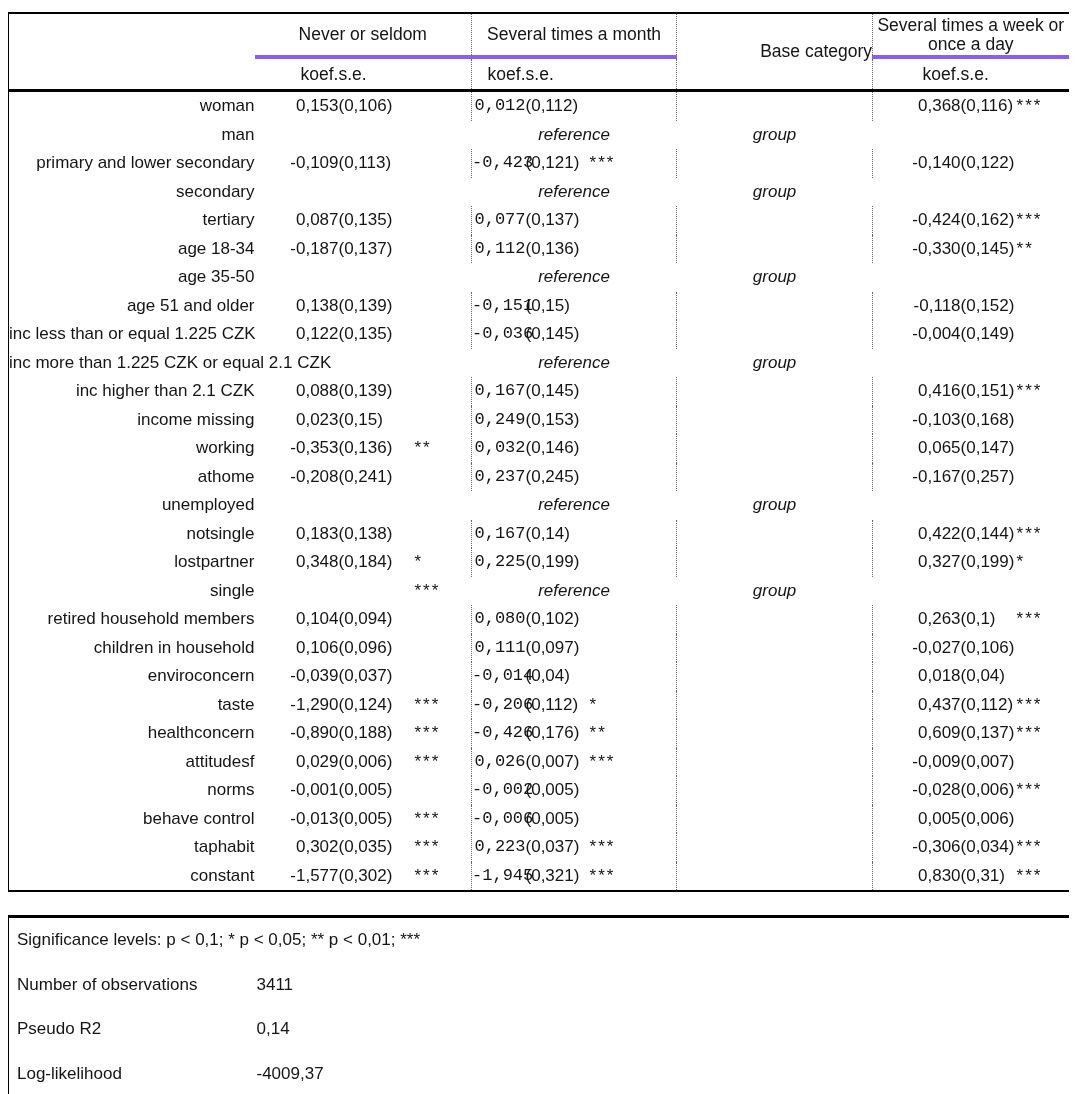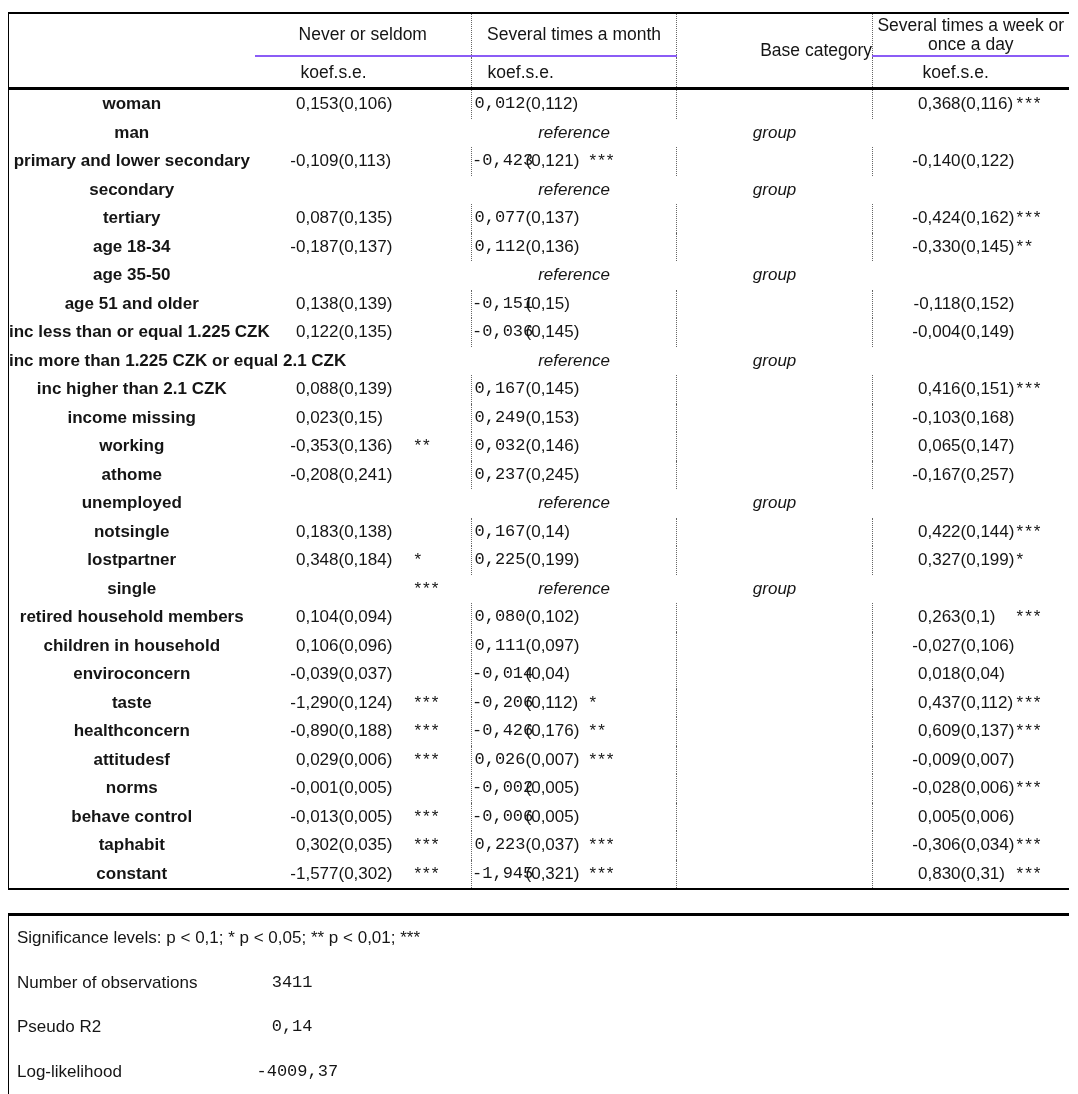--- a/index.html
+++ b/index.html
@@ -13,38 +13,38 @@
 
   
   #main{
     margin:12px 0 0 8px;width:1060px;
     border-top:2px solid #000;
     border-left:1px solid #000;
     border-bottom:2px solid #000;
   }
   #main thead th{font-weight:normal;font-size:17.5px;padding:0;}
   .group-row th{height:41px;vertical-align:middle;line-height:19px;}
-  .ghead{border-bottom:2px solid #8b5cf6;text-align:center;}
+  .ghead{border-bottom:4px solid #8b5cf6;text-align:center;}
   .basehead{
     vertical-align:middle;text-align:right;
     padding-right:28px;
     border-bottom:3px solid #000;
     border-left:1px dotted #666;
   }
   .sub-row th{height:30px;border-bottom:3px solid #000;vertical-align:middle;}
   .sub-row .k{text-align:right;}
   .sub-row .s{text-align:left;padding-left:14px;}
   .bl{border-left:1px dotted #666;}
 
   #main tbody td{
     height:28.5px;line-height:28.5px;
     font-size:17px;white-space:nowrap;overflow:visible;
     padding:0;vertical-align:middle;
   }
-  .lbl{padding-left:4px;text-align:center;font-weight:bold;}
+  .lbl{padding-left:4px;text-align:right;}
   .g1k,.g2k,.g3k{text-align:right;}
   .g2k{padding-right:6px;font-family:Liberation Mono, monospace;}
   .g3k{padding-right:4px;}
   .g1se,.g2se{padding-left:12px;}
   .g3se{padding-left:10px;}
   .g1s{padding-left:14px;letter-spacing:2px;}
   .g2s{padding-left:8px;letter-spacing:2px;}
   .g3s{padding-left:6px;letter-spacing:2px;}
   .refc{text-align:center;padding-left:55px;font-style:italic;}
   .grpc{text-align:center;padding-right:28px;font-style:italic;}
@@ -55,21 +55,21 @@
     border-top:3px solid #000;
     border-bottom:3px solid #000;
     border-left:1px solid #000;
   }
   #stats td{
     height:28.6px;line-height:28.6px;font-size:17px;
     padding:8px;white-space:nowrap;vertical-align:middle;
   }
   .note-cell{padding-left:4px;}
   .stat-label{padding-left:4px;}
-  .stat-value{text-align:right;font-family:Liberation Mono, monospace;}
+  .stat-value{text-align:left;}
 </style>
 </head>
 <body>
 
 <table id="main">
   <colgroup>
     <col style="width:246px">
       <col style="width:84px">
       <col style="width:76px">
       <col style="width:57px">

